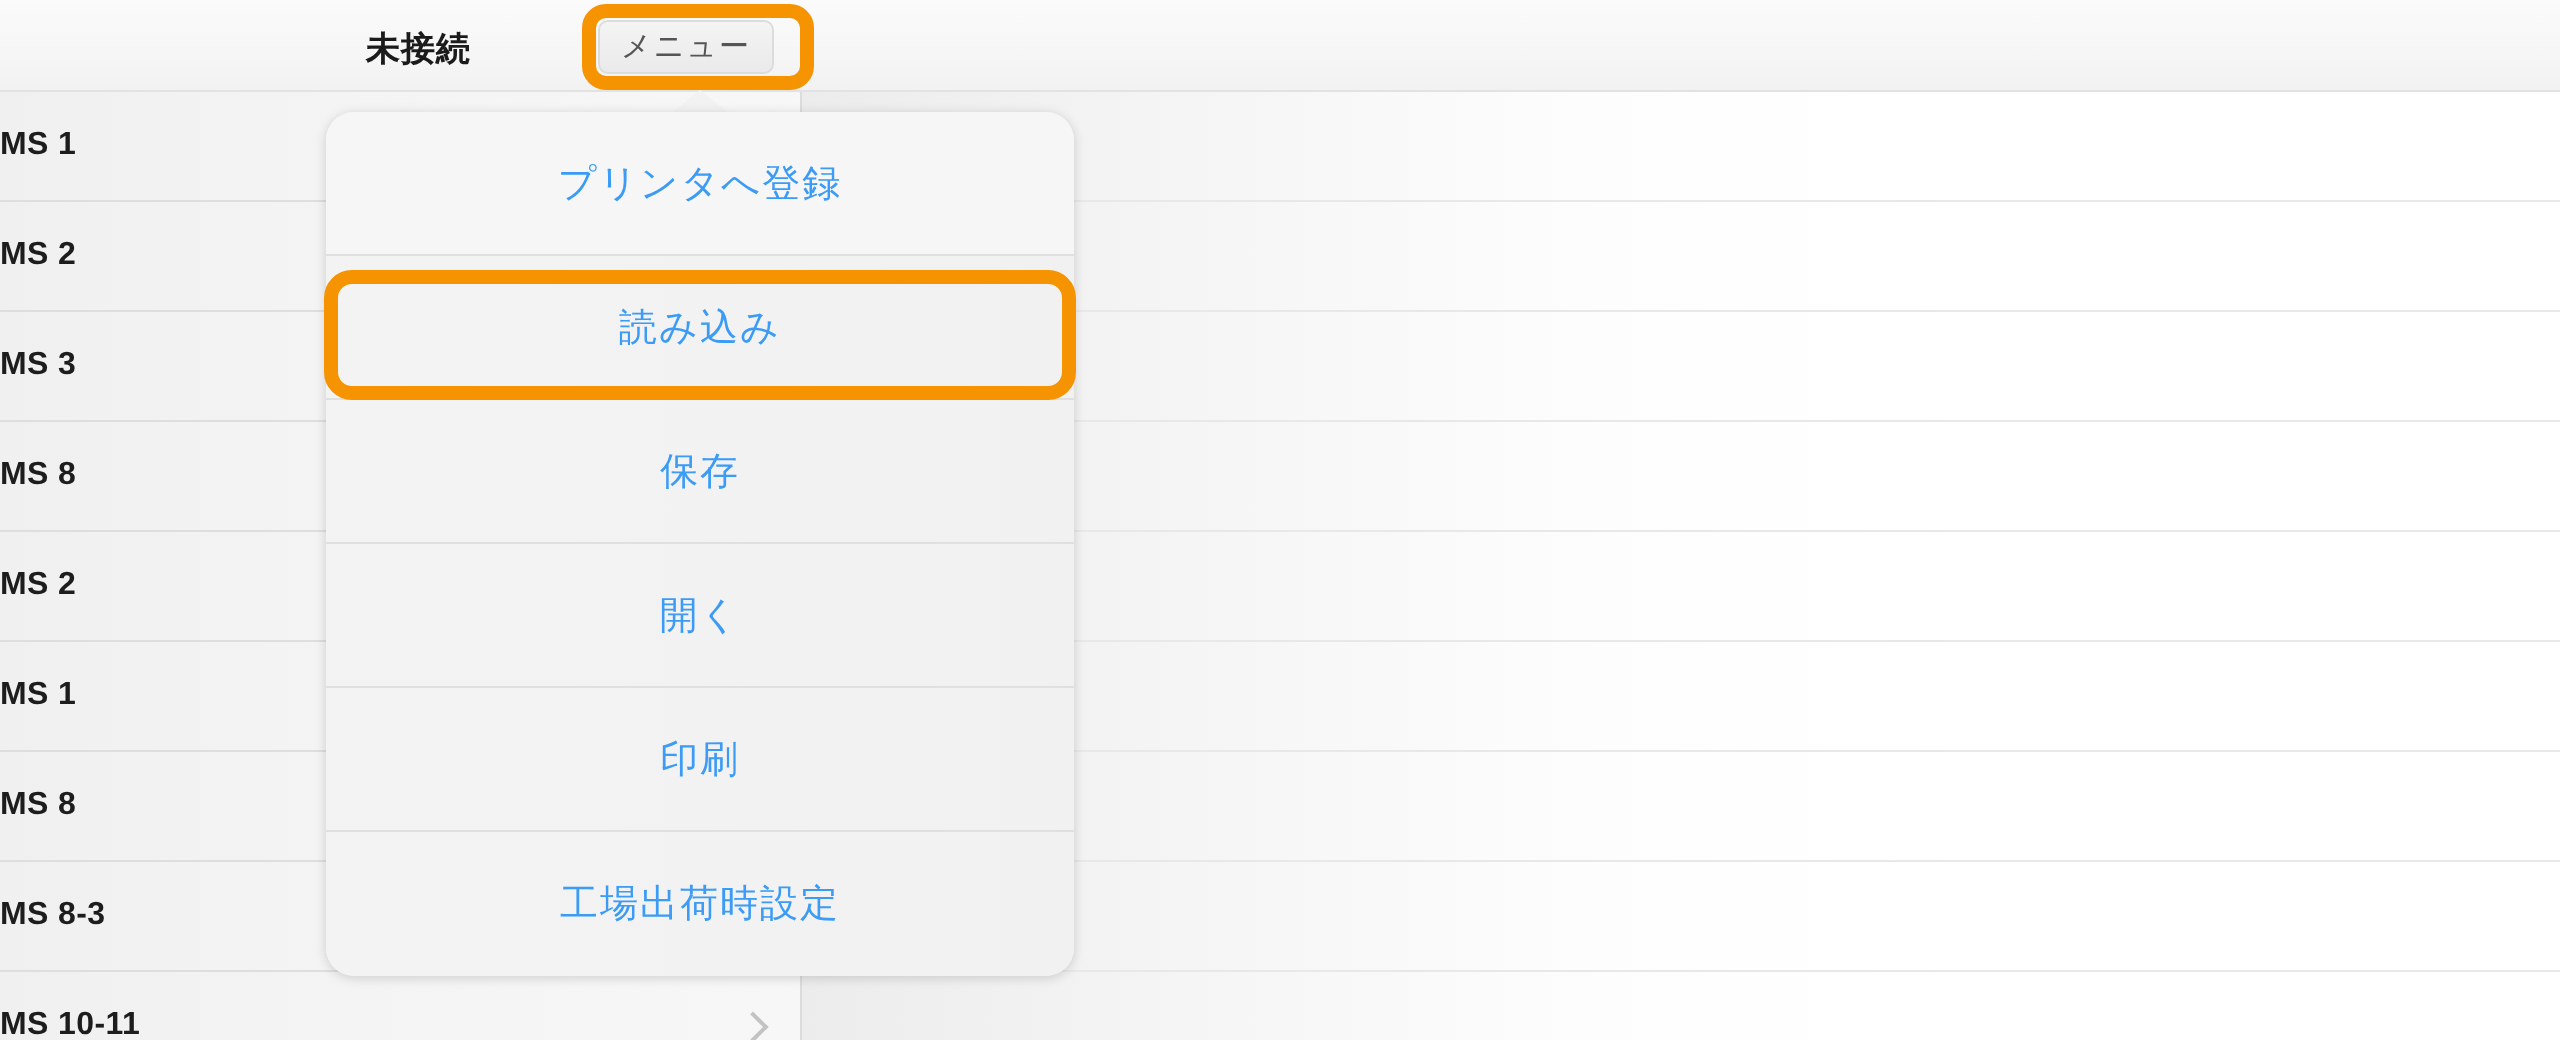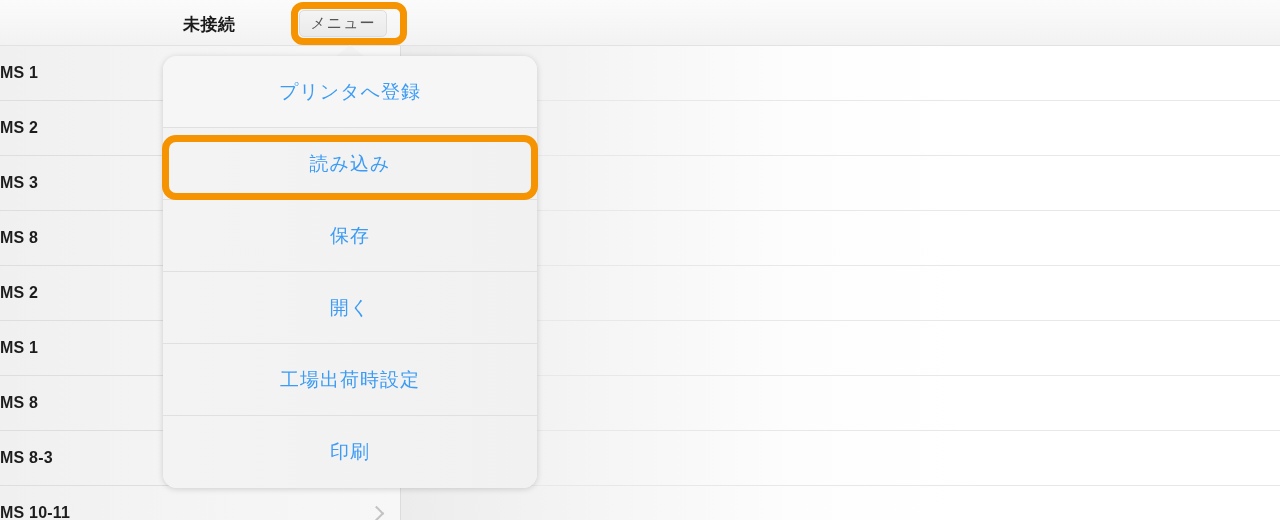--- a/index.html
+++ b/index.html
@@ -245,20 +245,20 @@
       <div class="right-row"></div>
       <div class="right-row"></div>
     </div>
 
   <div class="popover-arrow"></div>
   <div class="popover" id="popover">
       <div class="popover-item highlighted">プリンタへ登録</div>
       <div class="popover-item">読み込み</div>
       <div class="popover-item">保存</div>
       <div class="popover-item">開く</div>
+      <div class="popover-item">印刷</div>
       <div class="popover-item">工場出荷時設定</div>
-      <div class="popover-item">印刷</div>
     </div>
 
   <div class="callout callout-menu-btn"></div>
   <div class="callout callout-menu-item"></div>
 
 </div>
 
 </body></html>

